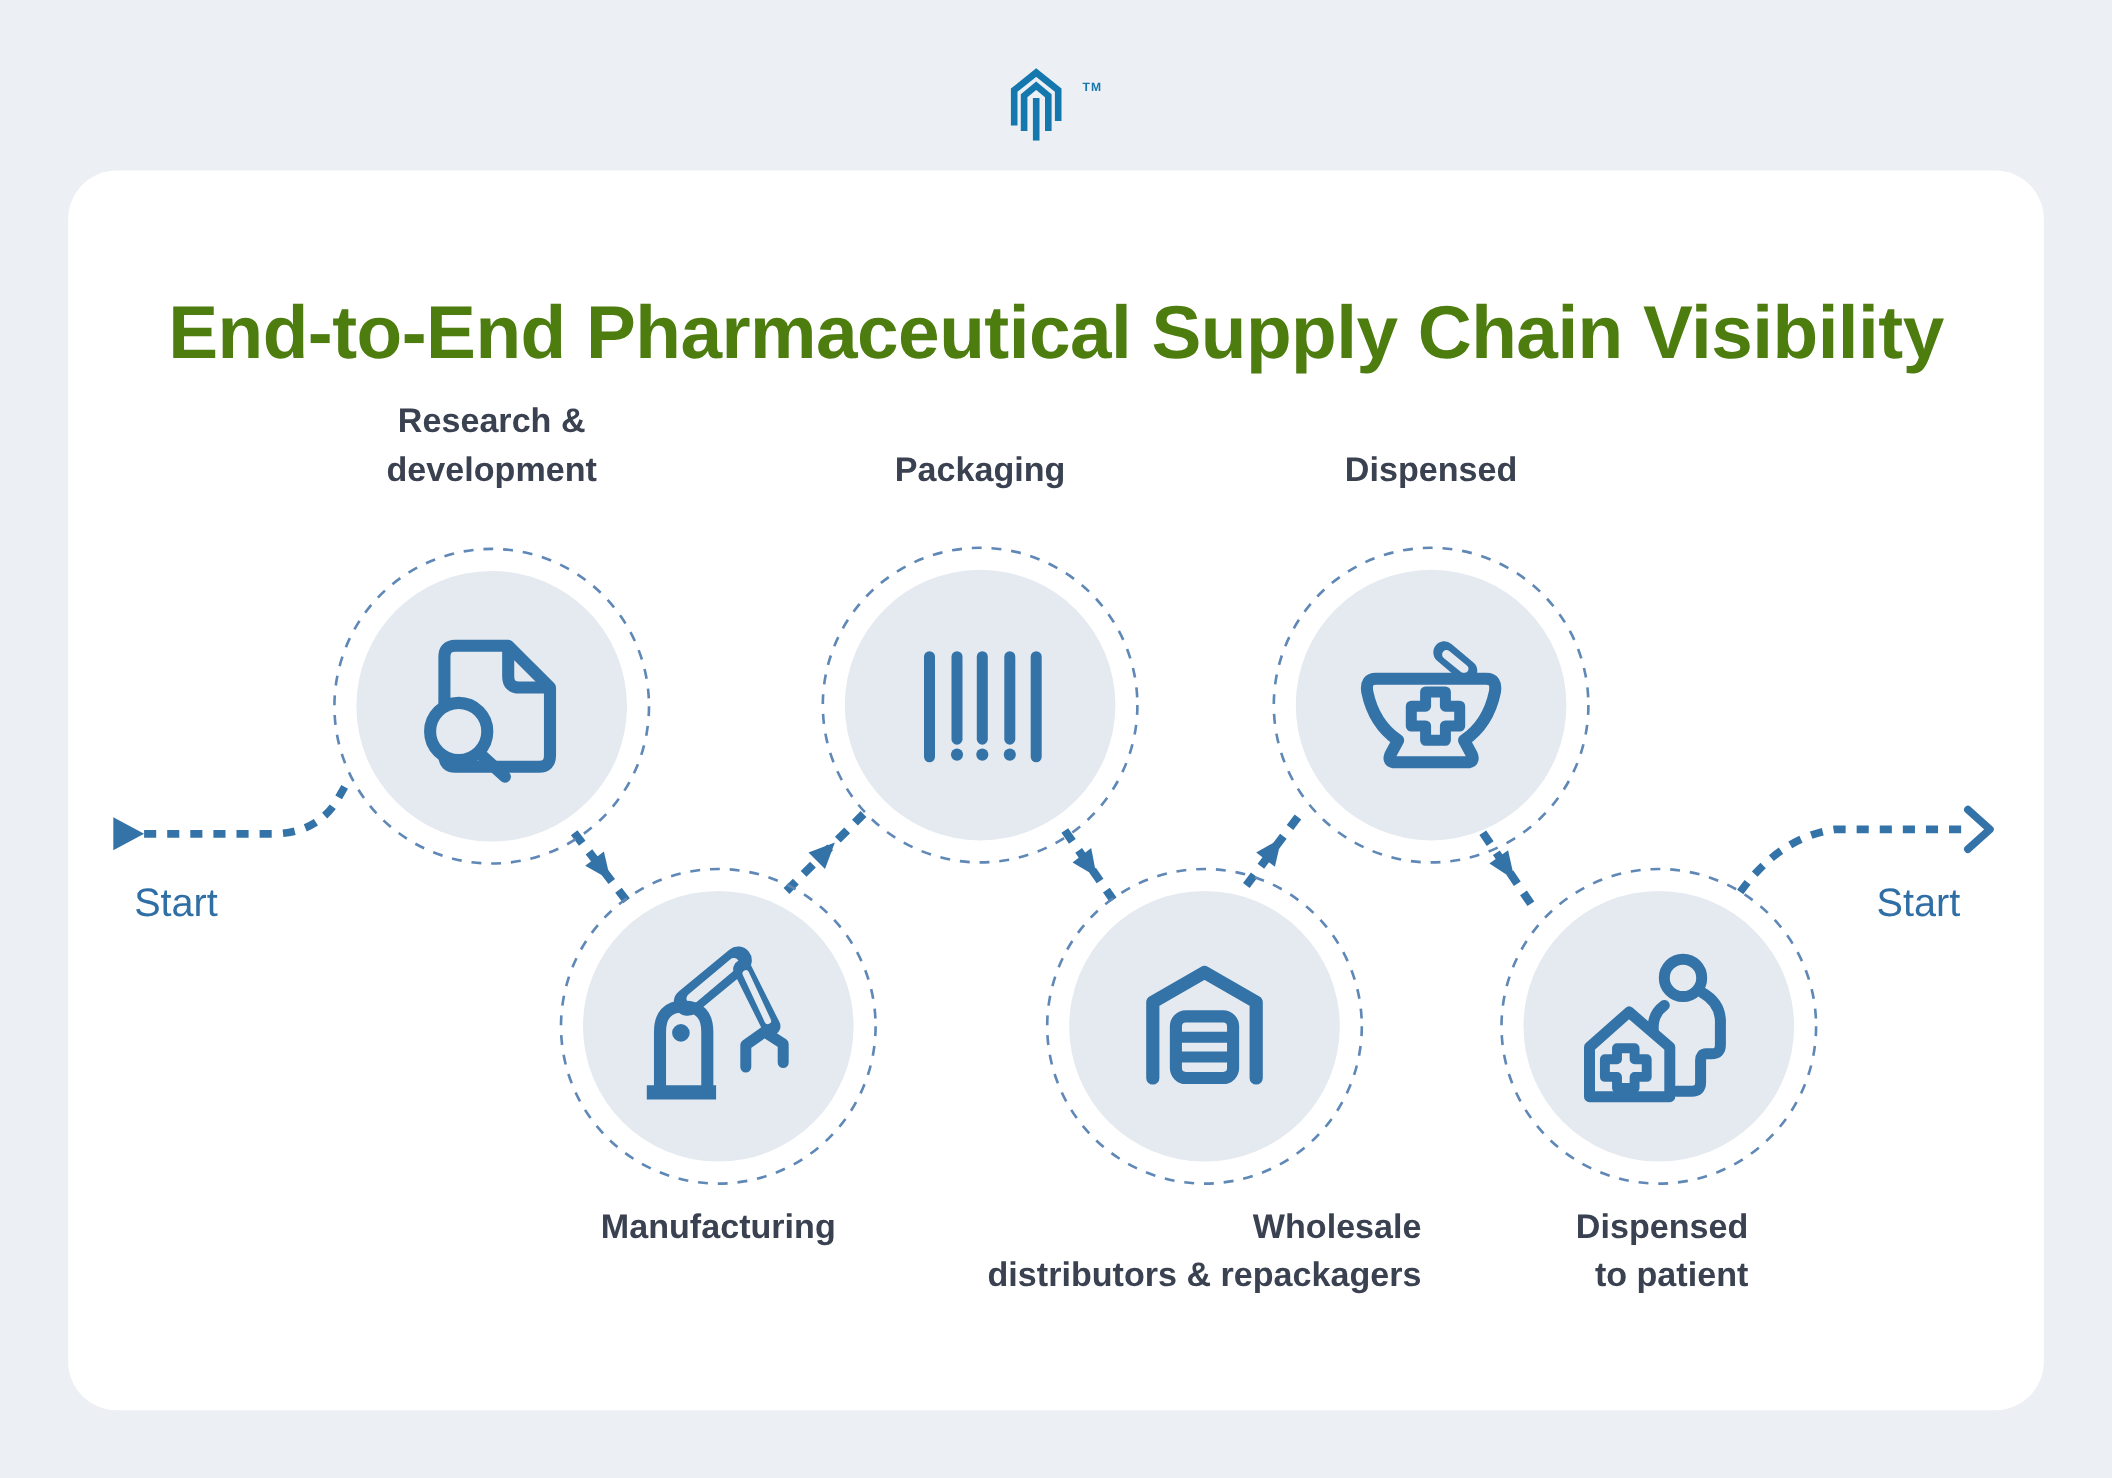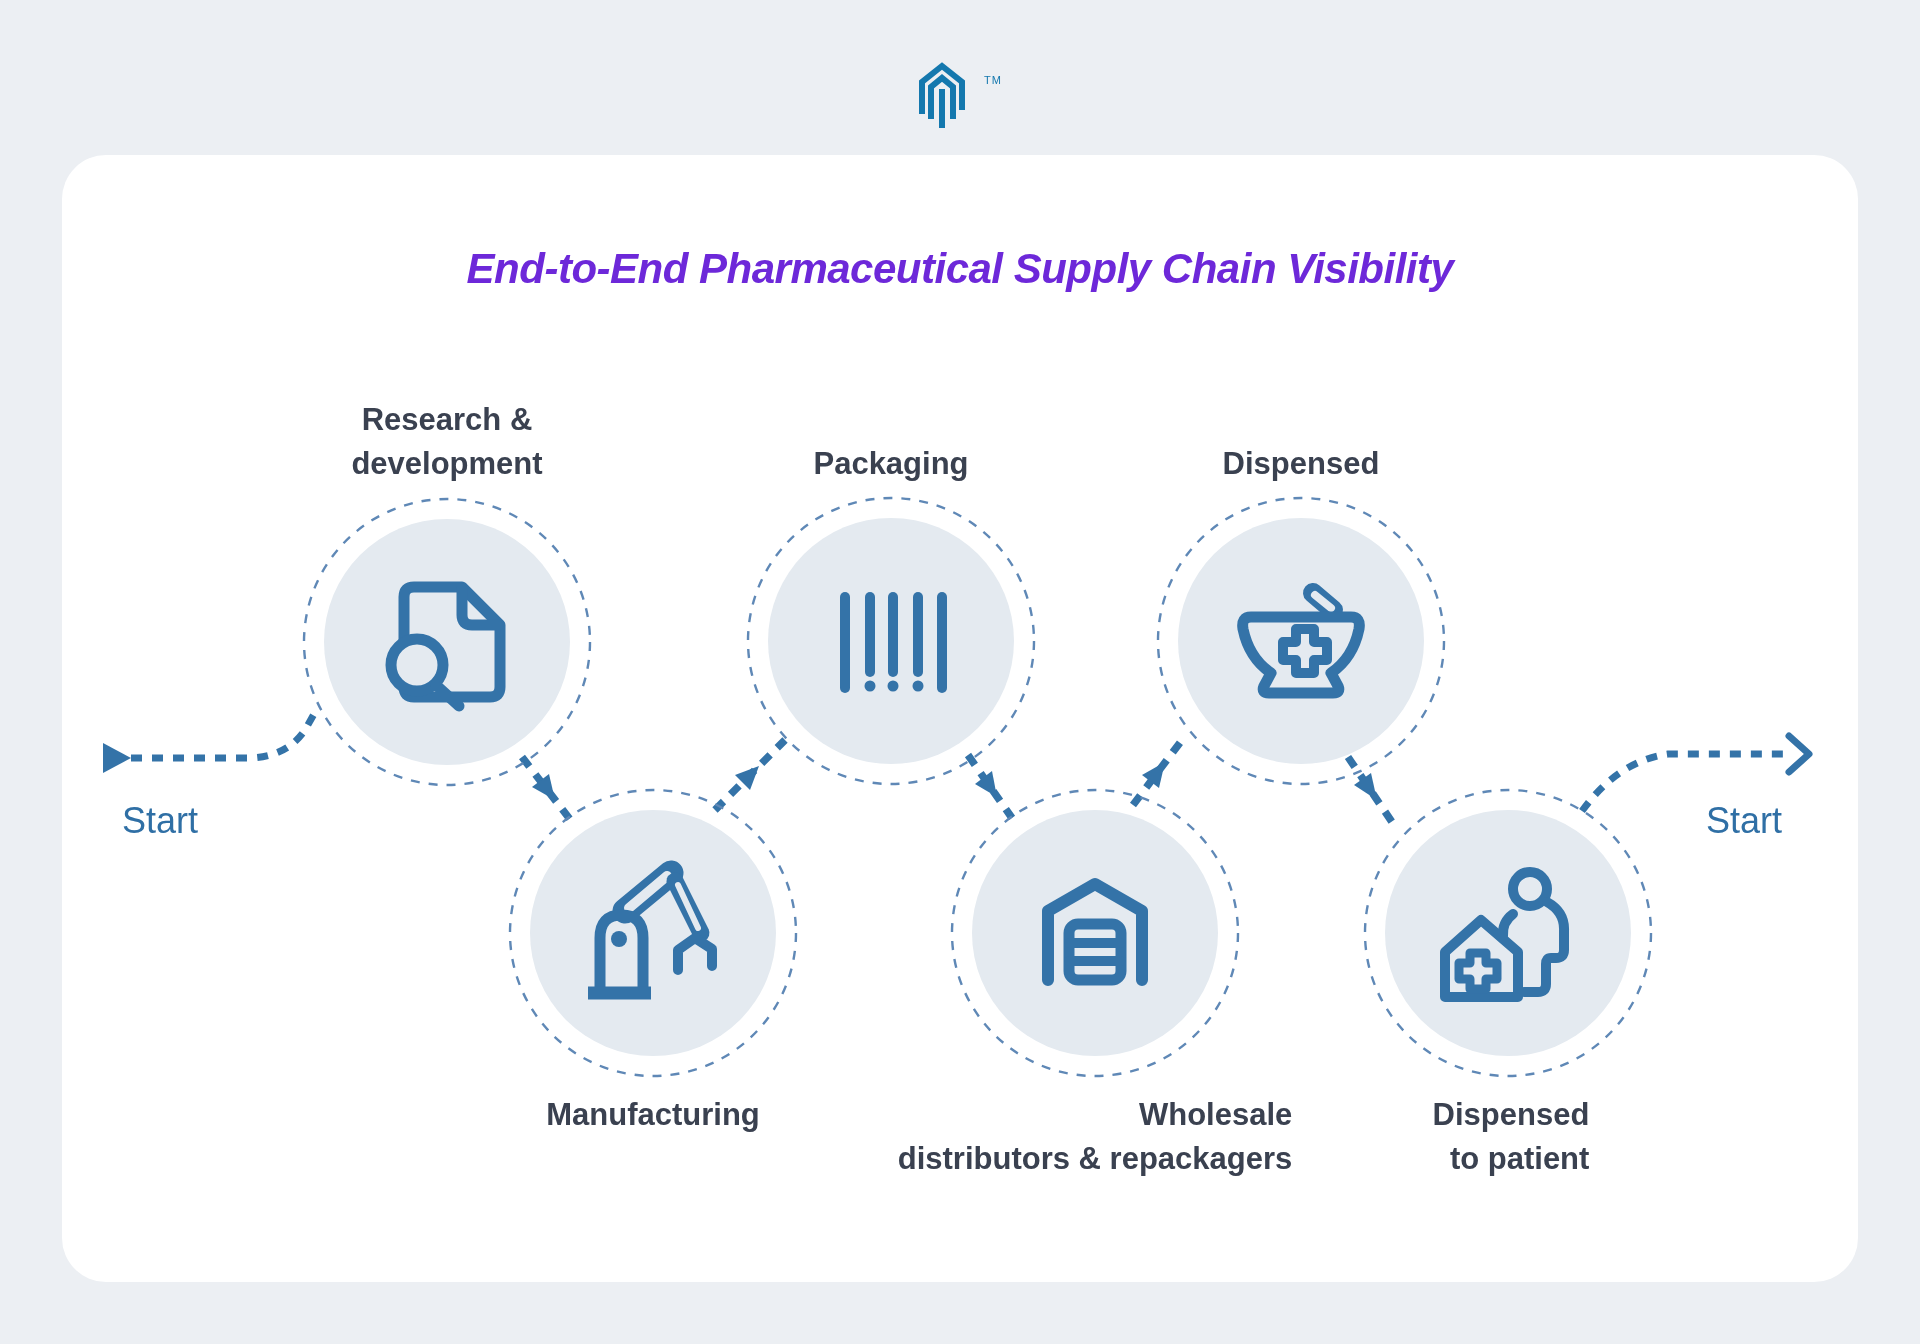--- a/index.html
+++ b/index.html
@@ -4,47 +4,47 @@
 <style>
   html,body{margin:0;padding:0;}
   body{
     width:1920px;height:1344px;position:relative;overflow:hidden;
     background:#ECEFF3;
     font-family:"Liberation Sans", sans-serif;
   }
   
   .logo{position:absolute;top:60px;left:0;right:0;display:flex;justify-content:center;align-items:flex-start;}
   .logo .mark{display:block;}
-  .logo .tm{font-size:11px;font-weight:400;color:#1478AE;margin:14px 0 0 18px;letter-spacing:1px;}
+  .logo .tm{font-size:11px;font-weight:700;color:#1478AE;margin:14px 0 0 18px;letter-spacing:1px;}
   .logo .brand{font-size:30px;font-weight:700;color:#474C55;letter-spacing:15px;line-height:64px;margin-left:16px;}
   
   .card{position:absolute;left:62px;top:155px;width:1796px;height:1127px;background:#FFFFFF;border-radius:44px;}
   .title{position:absolute;top:62px;left:0;right:0;text-align:center;
-         font-size:42px;font-weight:700;color:#6d28d9;letter-spacing:-0.5px;font-style:italic;}
+         font-size:68px;font-weight:700;color:#4d7c0f;letter-spacing:-0.5px;}
   
   .connectors{position:absolute;left:0;top:0;width:1796px;height:1127px;pointer-events:none;}
   .dash{stroke:#3473A8;stroke-width:7;fill:none;stroke-dasharray:11 10;}
   .cdash{stroke:#3473A8;stroke-width:7.5;fill:none;stroke-dasharray:12 10;}
   .arrowhead{fill:#3473A8;stroke:none;}
   .chev{stroke:#3473A8;stroke-width:7;fill:none;stroke-linecap:round;stroke-linejoin:round;}
   
   .node{position:absolute;width:290px;height:290px;}
   .ring{fill:none;stroke:#5F88B6;stroke-width:2.4;stroke-dasharray:9 9;}
   .nodefill{fill:#E4EAF0;stroke:none;}
   .ic{stroke:#3473A8;fill:none;stroke-linecap:round;stroke-linejoin:round;stroke-width:11;}
   .w10{stroke-width:10;} .w9{stroke-width:9;} .w12{stroke-width:12;} .w13{stroke-width:13;}
   .w20{stroke-width:20;} .w25{stroke-width:25;} .w17{stroke-width:17;}
   .butt{stroke-linecap:butt;}
   .ov{stroke:#E4EAF0;fill:none;stroke-linecap:round;}
   .icfill{fill:#E4EAF0;}
   .dot{fill:#3473A8;stroke:none;}
   
   .lbl{position:absolute;text-align:center;font-size:31px;font-weight:600;color:#3A4150;
        line-height:44px;white-space:nowrap;transform:translateX(-50%);}
-  .lbl.top{bottom:796px;}
+  .lbl.top{bottom:833px;}
   .lbl.bottom{top:938px;text-align:right;}
   .lbl span{display:block;}
   .endpoint{position:absolute;top:645px;transform:translateX(-50%);
             font-size:36px;font-weight:400;color:#2F6FA5;white-space:nowrap;}
 </style>
 </head>
 <body>
 
 <header class="logo">
   <svg class="mark" width="48" height="68" viewBox="0 0 48 68">

